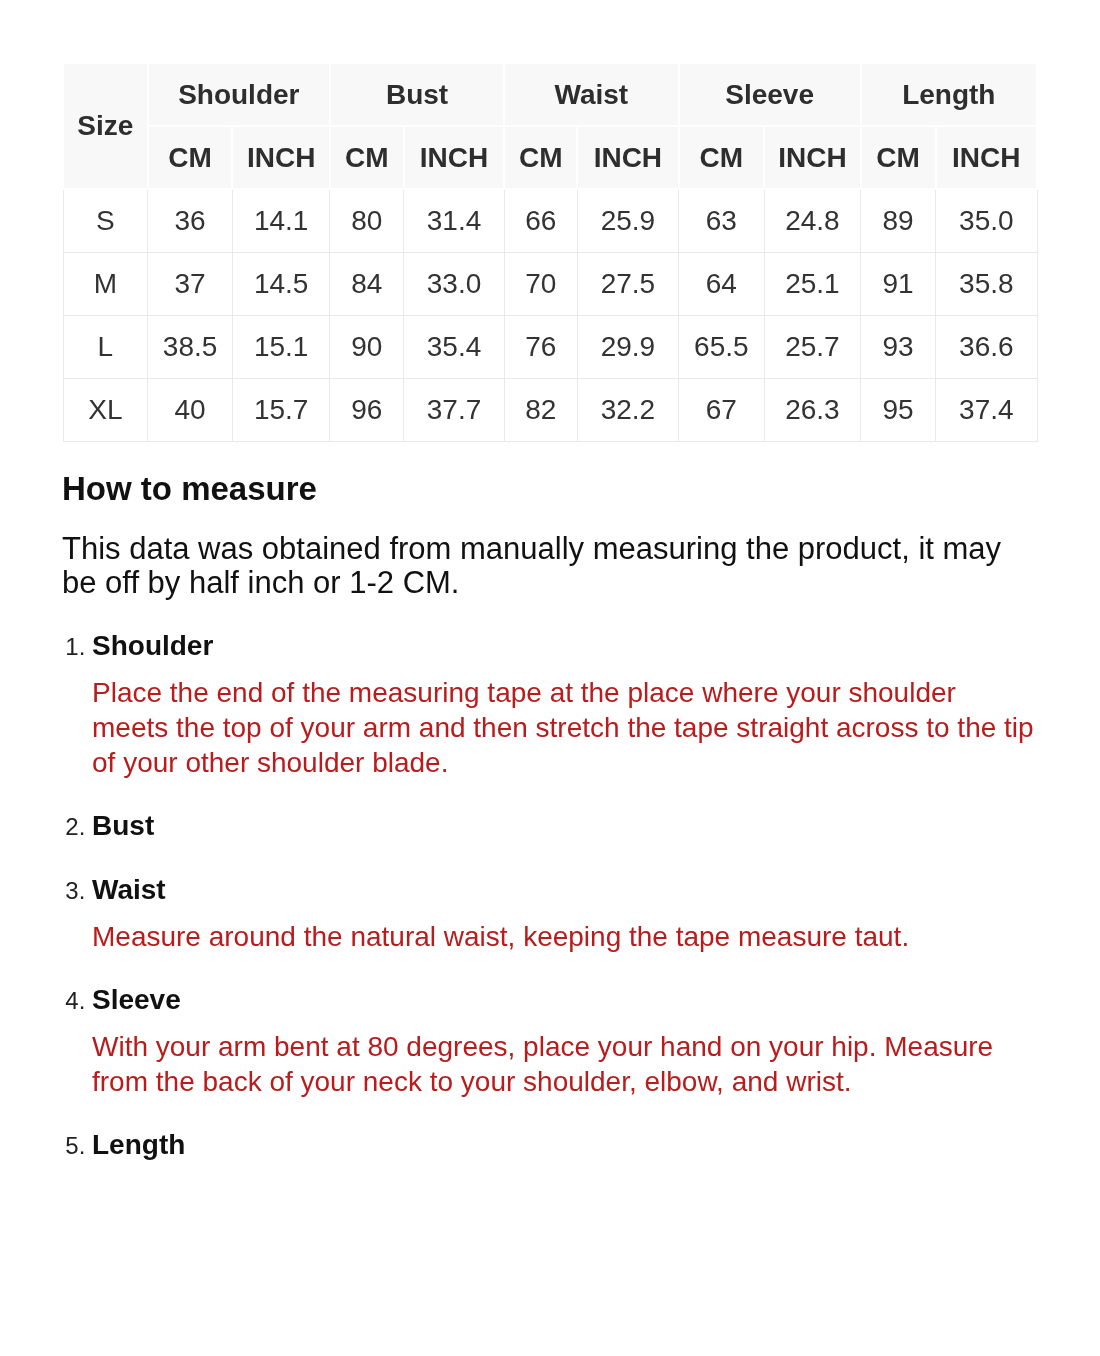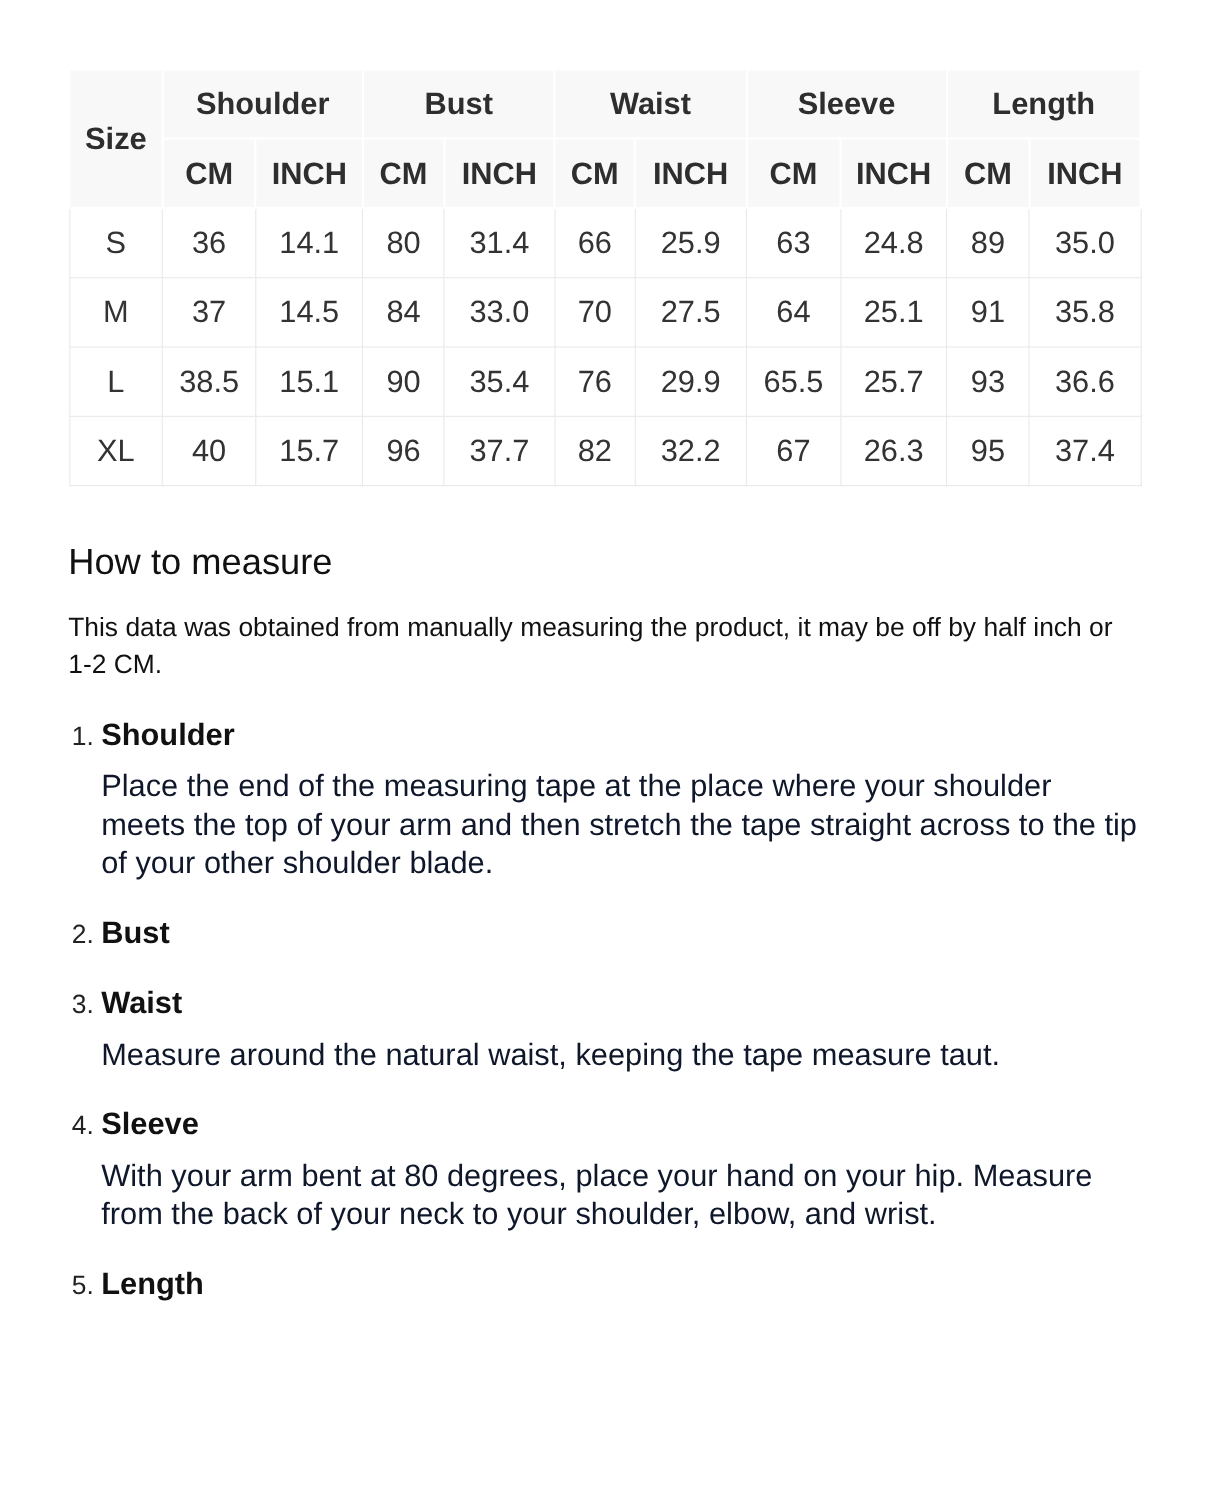--- a/index.html
+++ b/index.html
@@ -35,28 +35,28 @@
     color: #2e2e2e;
   }
   .size-chart td {
     background: #ffffff;
     border: 1px solid #e9e9e9;
     font-weight: normal;
   }
 
   
   h2.htm-heading {
-    margin-top: 50px;
+    margin-top: 28px;
     font-size: 33px;
-    font-weight: normal;
+    font-weight: bold;
     color: #111111;
   }
   p.htm-intro {
     margin-top: 24px;
-    font-size: 24px;
+    font-size: 31px;
     line-height: 34px;
     color: #111111;
     max-width: 980px;
   }
   ol.htm-steps {
     margin-top: 28px;
     padding-left: 30px;
     max-width: 978px;
   }
   ol.htm-steps li {
@@ -70,21 +70,21 @@
   ol.htm-steps h3 {
     font-size: 28px;
     line-height: 36px;
     font-weight: bold;
     color: #111111;
     margin: 0 0 11px 0;
   }
   ol.htm-steps p {
     font-size: 28px;
     line-height: 35px;
-    color: #0f172a;
+    color: #b91c1c;
     margin: 0;
   }
 </style>
 </head>
 <body>
 
 <div class="page">
 
   <table class="size-chart">
     <colgroup>

